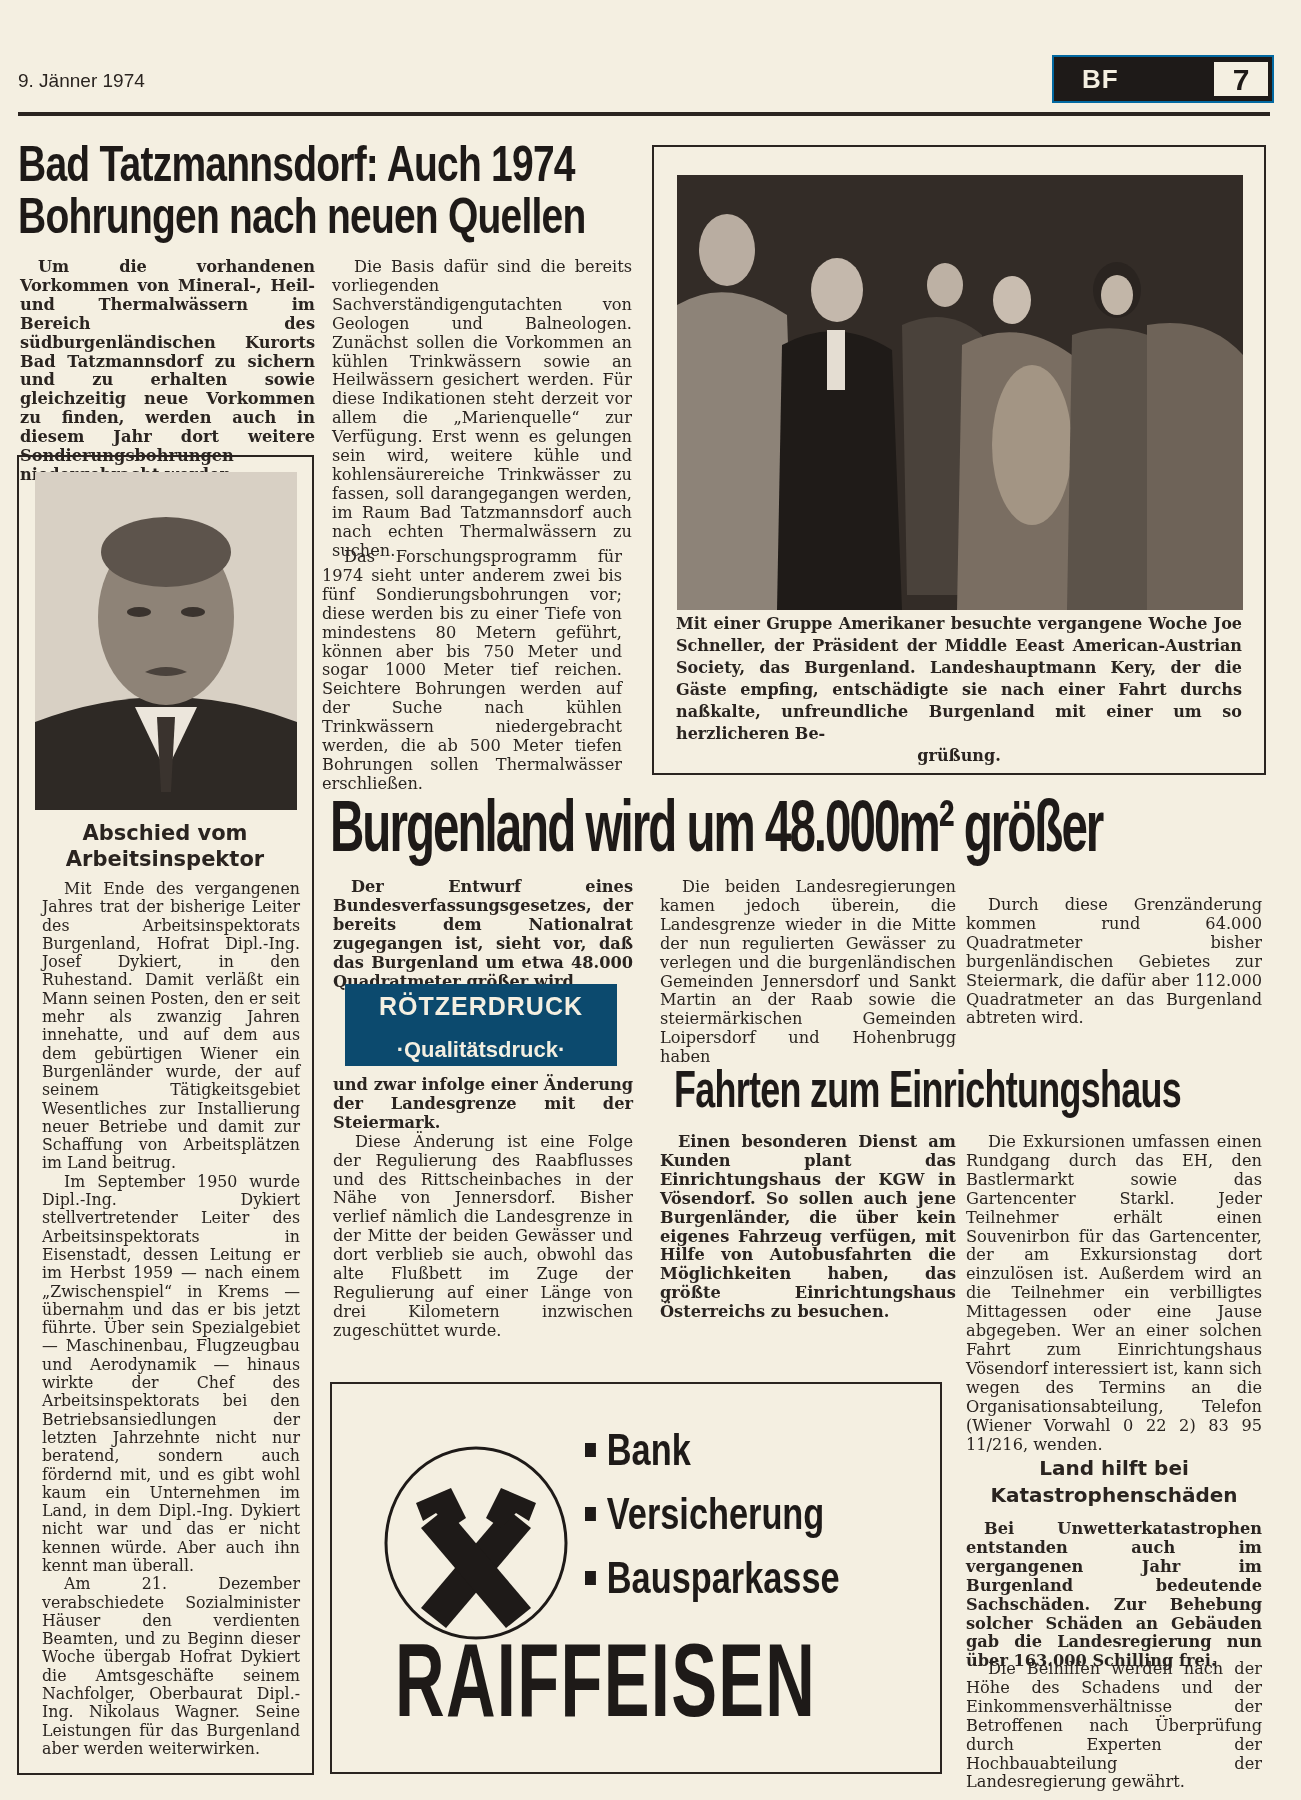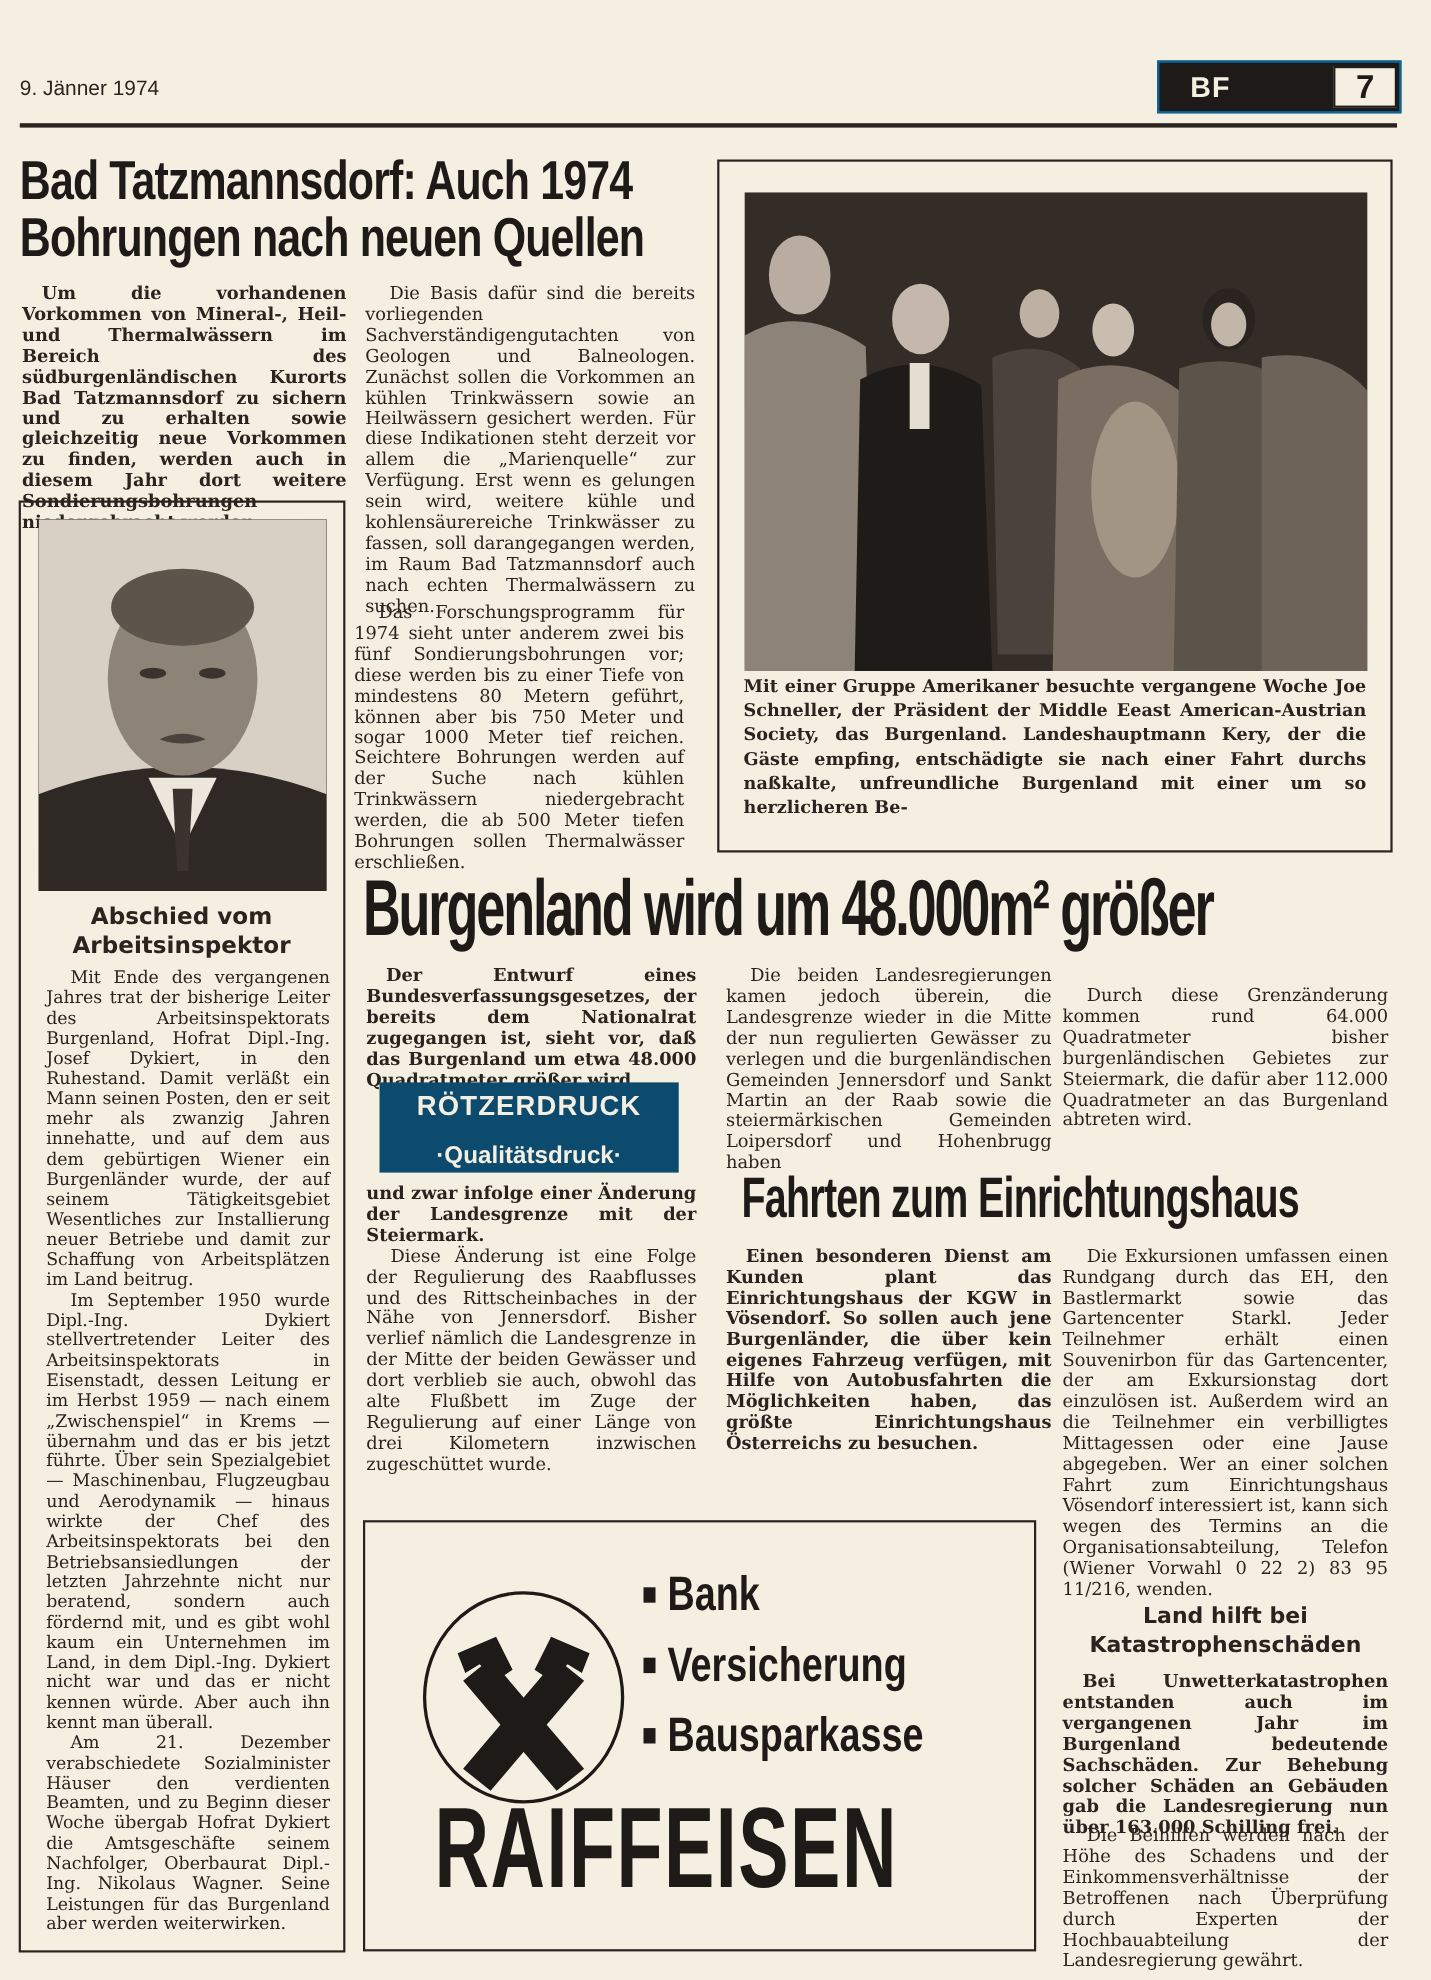--- a/index.html
+++ b/index.html
@@ -101,20 +101,21 @@
     <path d="M285 170 Q340 140 395 180 L400 435 L280 435 Z" fill="#7a6e62"></path>
     <ellipse cx="355" cy="270" rx="40" ry="80" fill="#a39584"></ellipse>
     <ellipse cx="440" cy="115" rx="24" ry="28" fill="#2a2420"></ellipse>
     <ellipse cx="440" cy="120" rx="16" ry="20" fill="#c2b6a8"></ellipse>
     <path d="M395 160 Q450 140 510 180 L520 435 L390 435 Z" fill="#5c534a"></path>
     <path d="M470 150 Q530 140 566 180 L566 435 L470 435 Z" fill="#6e6358"></path>
   </svg>
 </div>
 <div class="abs caption">
   <div>Mit einer Gruppe Amerikaner besuchte vergangene Woche Joe Schneller, der Präsident der Middle Eeast American-Austrian Society, das Burgenland. Landeshauptmann Kery, der die Gäste empfing, entschädigte sie nach einer Fahrt durchs naßkalte, unfreundliche Burgenland mit einer um so herzlicheren Be-</div>
+  <div class="caption-last">grüßung.</div>
 </div>
 
 <div class="abs box-left"></div>
 <div class="abs portrait">
   <svg width="262" height="338" viewBox="0 0 262 338">
     <rect width="262" height="338" fill="#d8d0c4"></rect>
     <path d="M0 250 Q131 200 262 250 L262 338 L0 338 Z" fill="#2e2925"></path>
     <path d="M100 235 L131 300 L162 235 Z" fill="#ece6dc"></path>
     <path d="M122 245 L140 245 L136 320 L126 320 Z" fill="#3a332e"></path>
     <ellipse cx="131" cy="145" rx="68" ry="88" fill="#8e8377"></ellipse>

